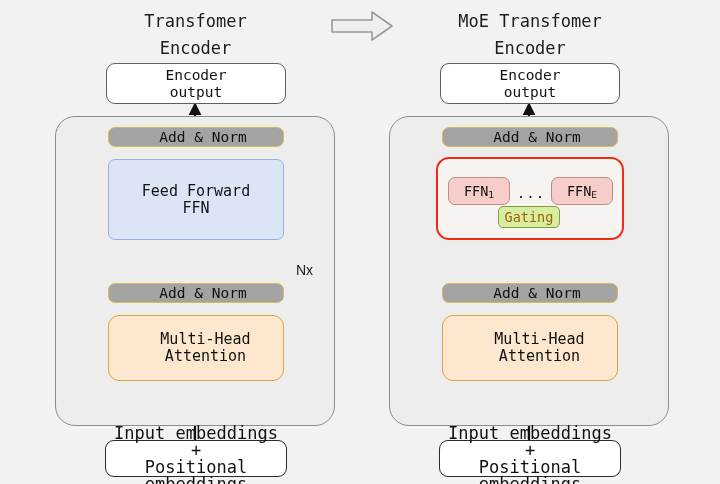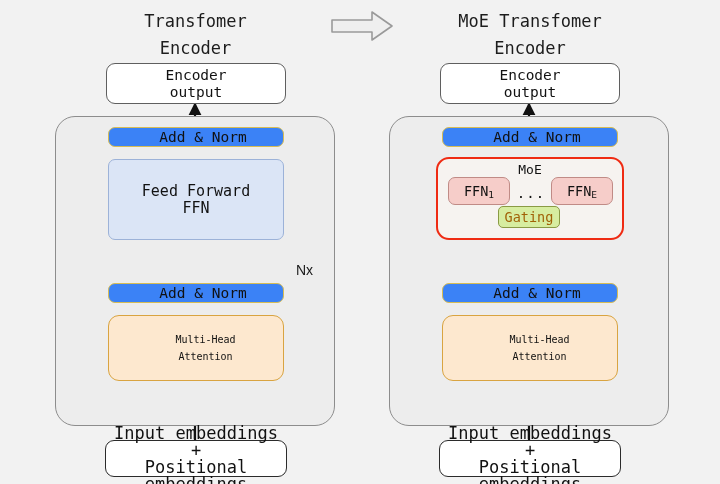--- a/index.html
+++ b/index.html
@@ -45,37 +45,37 @@
     line-height: 17px;
   }
 
   .box-white {
     background: #ffffff;
     border: 1.6px solid #5f5f5f;
     border-radius: 9px;
     font-size: 14.5px;
   }
   .box-addnorm {
-    background: #3b82f6;
+    background: #a3a3a3;
     border: 1.6px solid #d6bc55;
     border-radius: 7px;
     font-size: 14.5px;
     padding-left: 14px;
   }
   .box-ffn {
     background: #dbe5f6;
     border: 1.6px solid #9cb2d8;
     border-radius: 7px;
     font-size: 15px;
   }
   .box-mha {
     background: #fde8cf;
     border: 1.6px solid #d9a441;
     border-radius: 11px;
-    font-size: 10px;
+    font-size: 15px;
     padding-left: 19px;
   }
   .box-input {
     background: #ffffff;
     border: 1.6px solid #2b2b2b;
     border-radius: 9px;
     font-size: 17px;
   }
 
   
@@ -209,21 +209,20 @@
   <div class="abs box box-white" style="left:440px; top:63px; width:180px; height:41px;">Encoder
 output</div>
 
   <div class="abs stack" style="left:389px; top:116px; width:280px; height:310px;"></div>
 
   <div class="abs nx-label" style="left:630px; top:262px;"></div>
 
   <div class="abs box box-addnorm" style="left:442px; top:127px; width:176px; height:20px;">Add &amp; Norm</div>
 
   <div class="abs moe-wrap" style="left:436px; top:157px; width:188px; height:83px;">
-    <div class="moe-title" style="left:0; right:0; top:3px; text-align:center;">MoE</div>
 
     <div class="abs box-expert" style="left:10px; top:18px; width:62px; height:28px;">
       <span>FFN</span>
         <sub>1</sub>
     </div>
 
     <div class="abs dots" style="left:78px; top:26px; width:30px; text-align:center;">...</div>
 
     <div class="abs box-expert" style="left:113px; top:18px; width:62px; height:28px;">
       <span>FFN</span>

